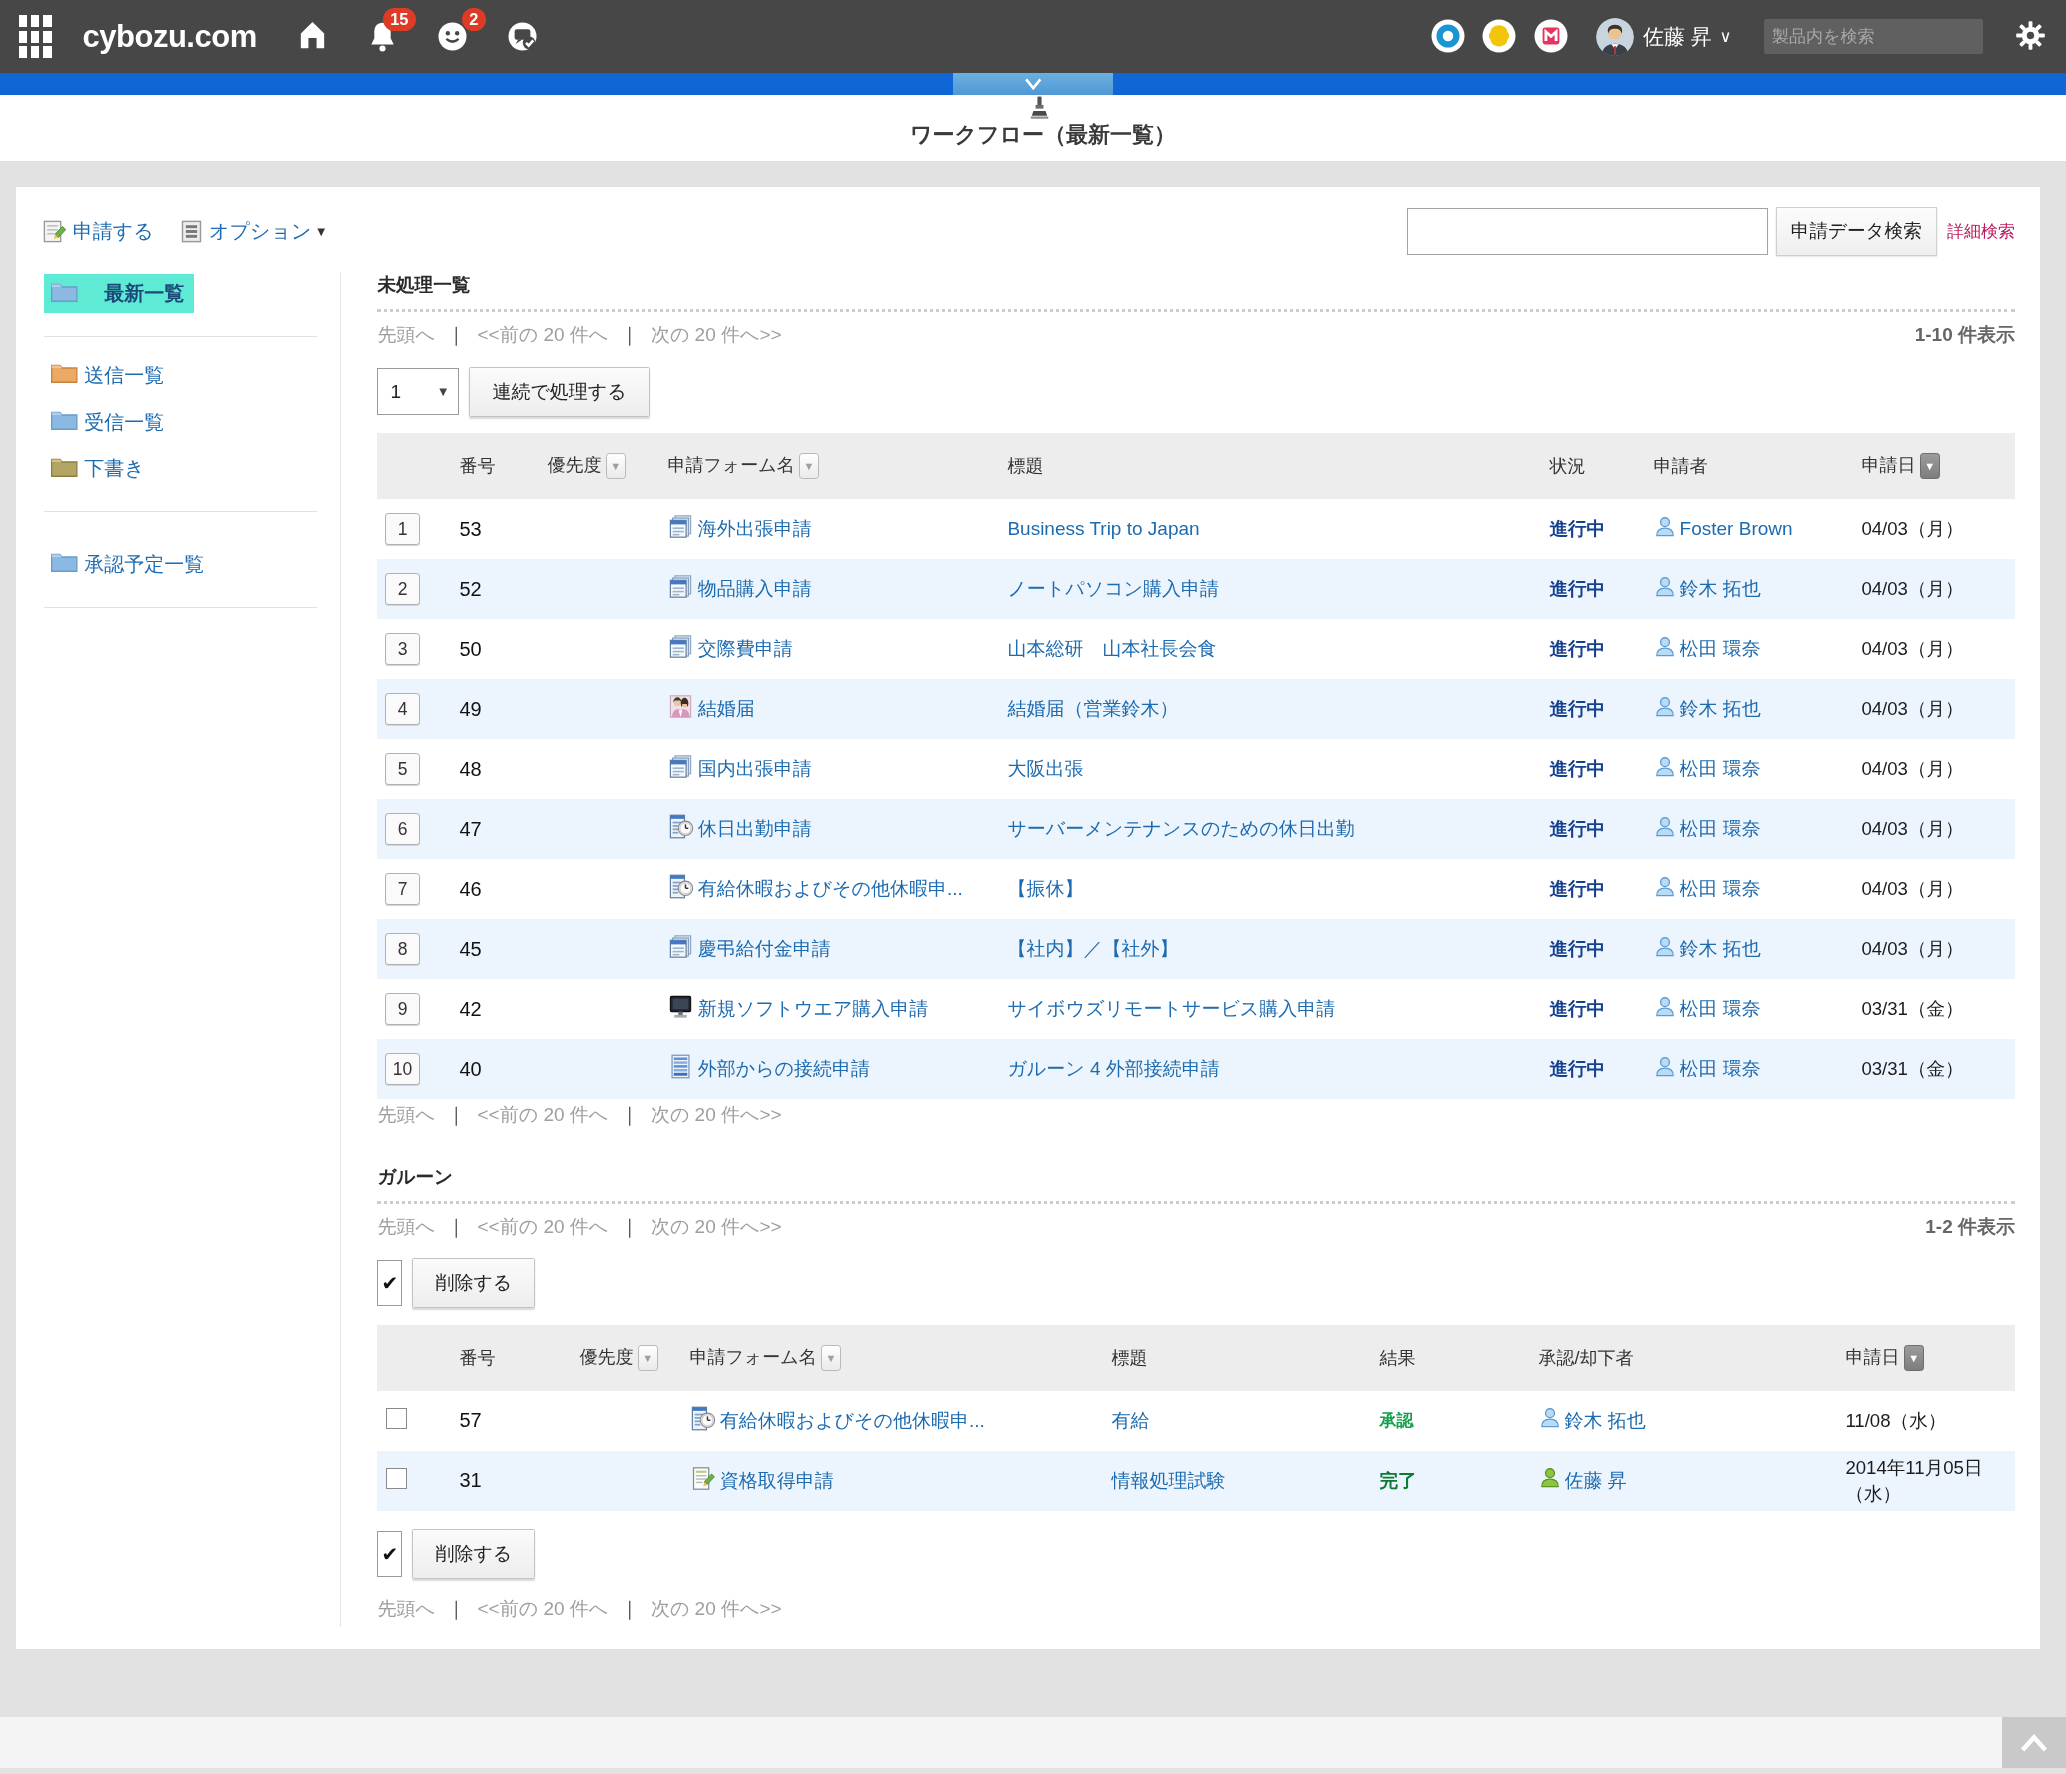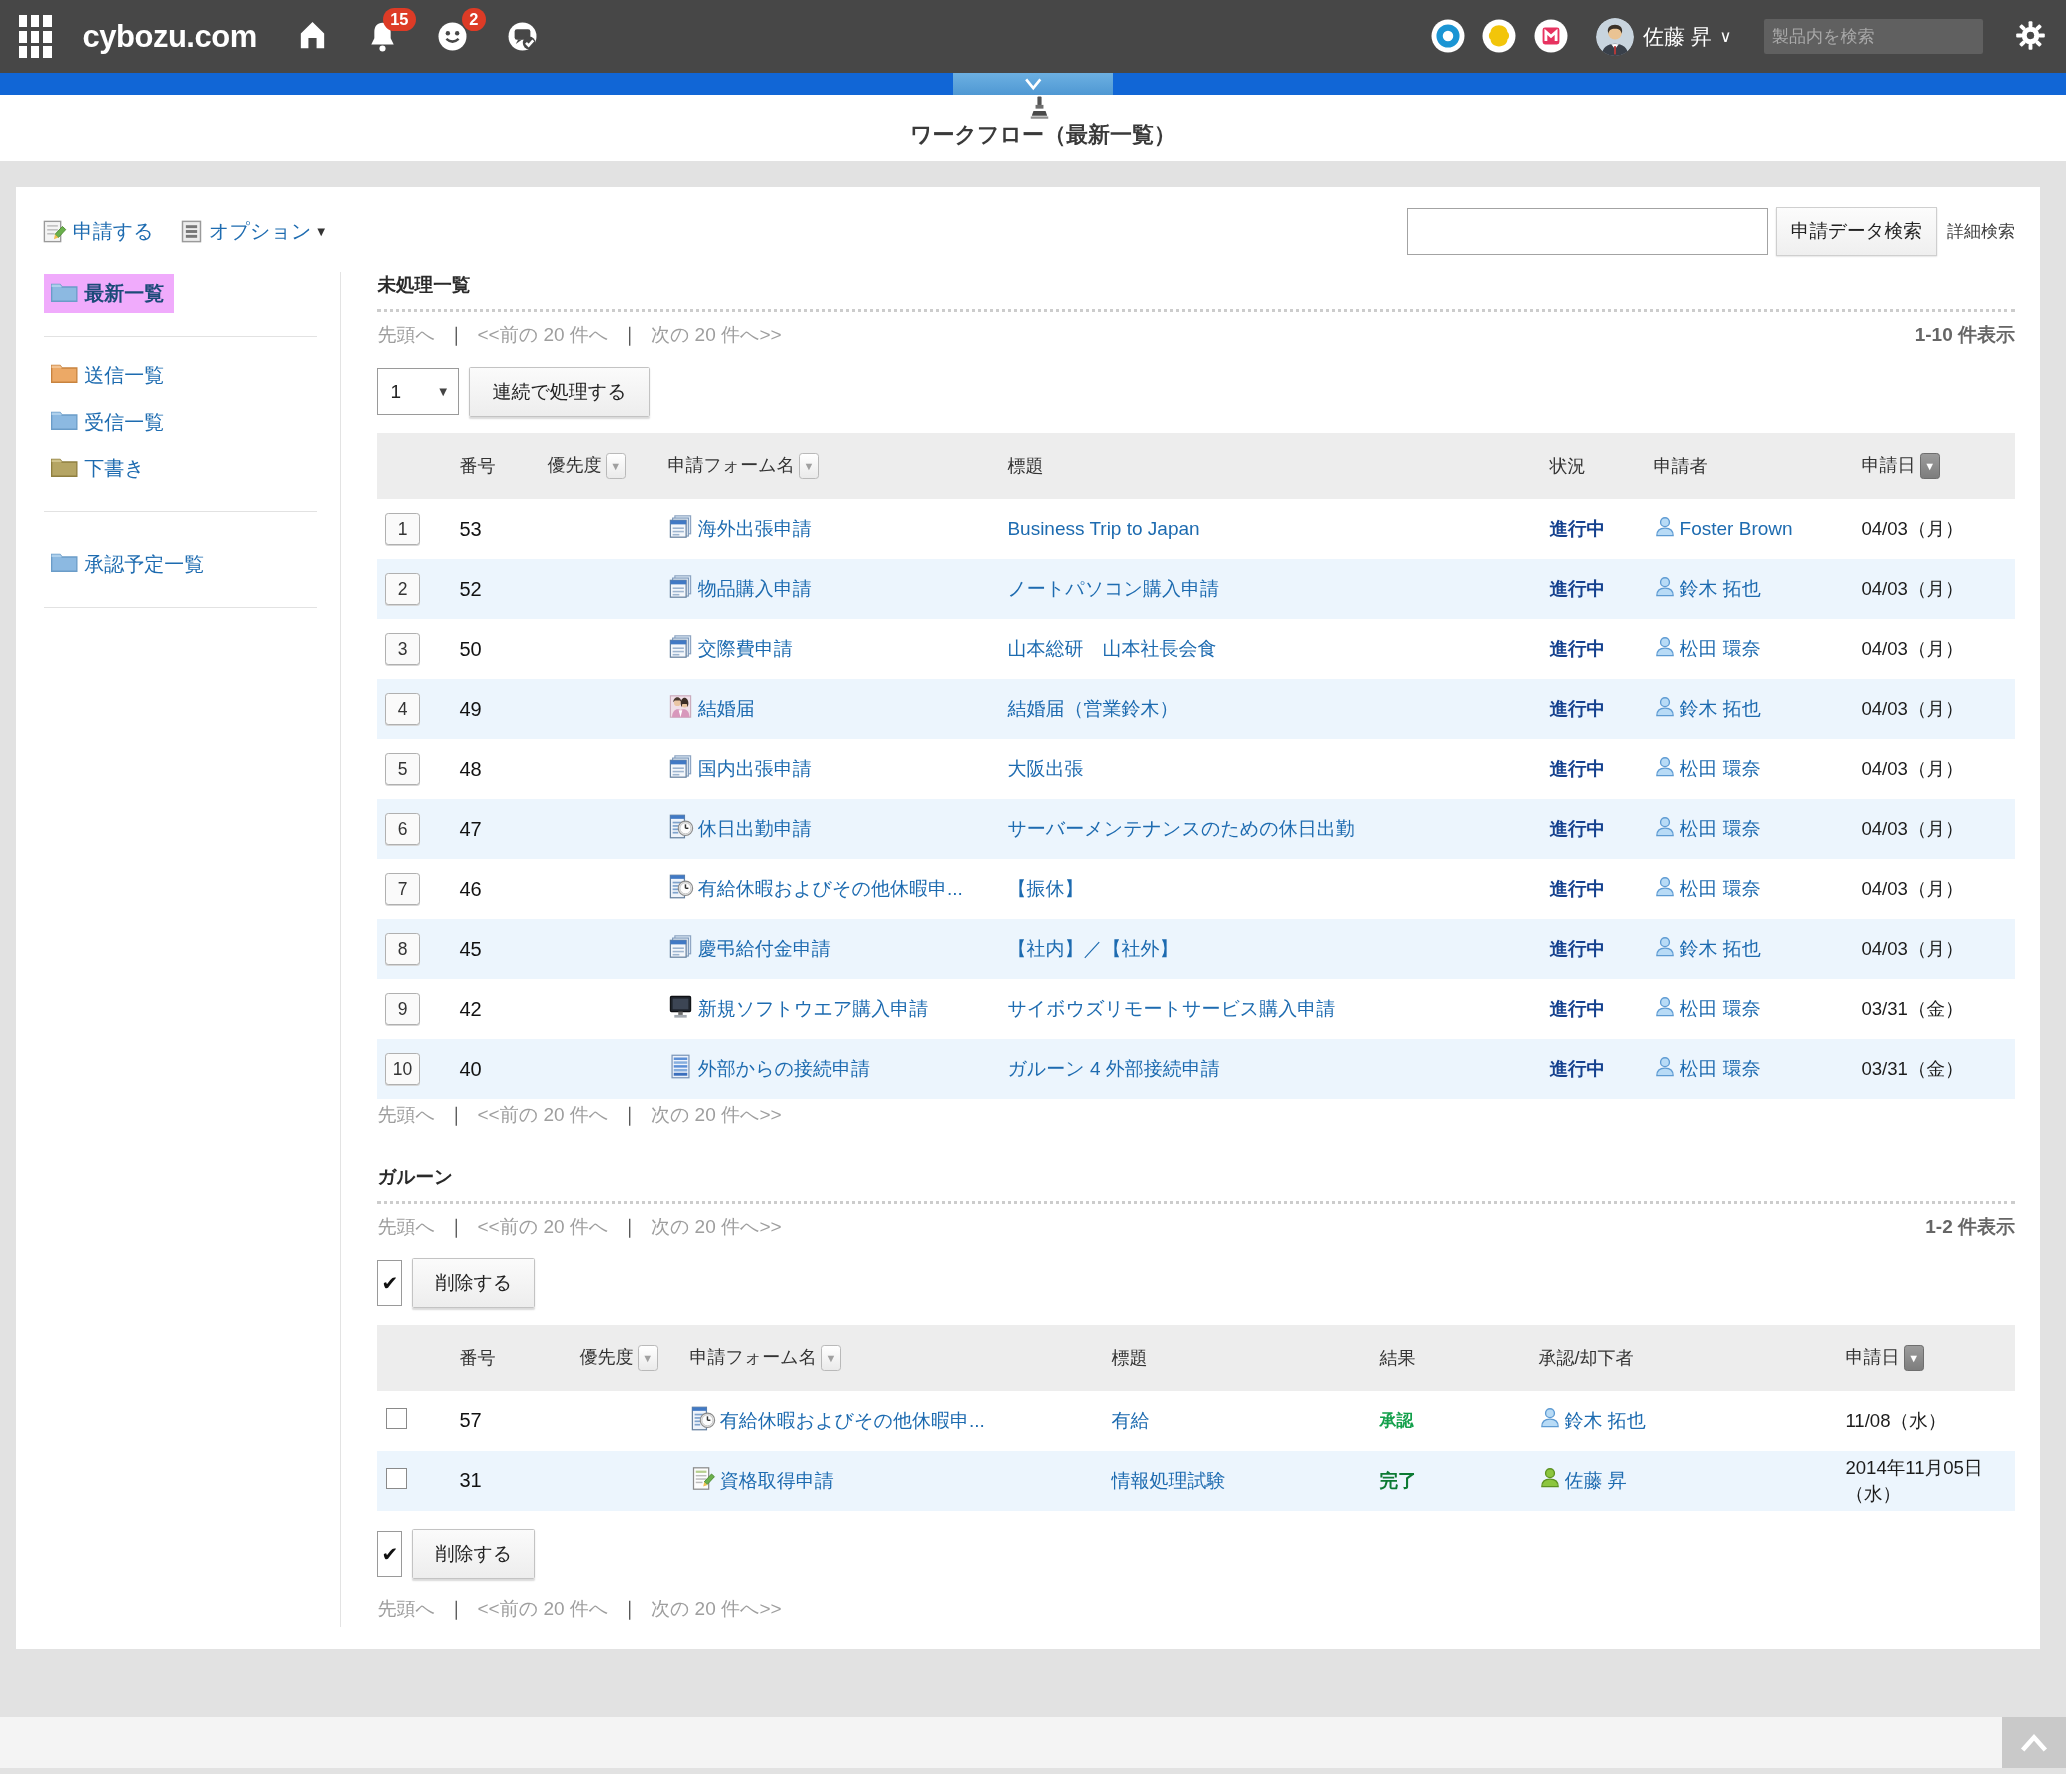--- a/index.html
+++ b/index.html
@@ -48,29 +48,29 @@
   .alink { color:#1d6bb0; font-size:20px; display:inline-flex; align-items:center; }
   .alink svg { width:27px; height:27px; margin-right:4.4px; }
   .optcaret { color:#333; font-size:13px; margin-left:3.3px; }
   .gap40 { width:24px; }
   .cardbar-right { margin-left:auto; display:flex; align-items:center; }
   .sinput { width:361px; height:47px; border:1.6px solid #a3a3a3; font-size:18.6px; padding:0 8.8px;
     font-family:inherit; outline:none; }
   .sbtn { height:49px; margin-left:7.7px; padding:0 14.2px; font-size:18.6px; color:#222;
     background:linear-gradient(#fcfcfc,#efefef); border:1.6px solid #cfcfcf; box-shadow:0 1.1px 1.6px rgba(0,0,0,.18);
     font-family:inherit; cursor:pointer; }
-  .advlink { color:#404040; font-size:17px; margin-left:10px; }
+  .advlink { color:#be185d; font-size:17px; margin-left:10px; }
 
   .cardbody { display:flex; }
   
   .sbar { width:300px; flex:0 0 300px; border-right:1.1px solid #e3e3e3; padding:2.2px 5.5px 0 2.2px; }
   .sb-item { display:inline-flex; align-items:center; font-size:20px; color:#1d6bb0;
     padding:5.5px 10px 5.5px 6.6px; margin-bottom:7.7px; cursor:pointer; }
   .sb-item svg { width:28.5px; height:23px; margin-right:5.5px; }
-  .sb-item.sel { background:#f0abfc; color:#1b4a78; font-weight:bold; }
+  .sb-item.sel { background:#5eead4; color:#1b4a78; font-weight:bold;gap:20px; }
   .sb-div { border-top:1.1px solid #e2e2e2; margin:15.3px 0 18.6px 0; width:94%; }
   .mt-extra { margin-top:14.2px; }
 
   
   .main { flex:1; padding-left:36px; }
   .sect-h { font-size:18.6px; font-weight:bold; color:#2a2a2a; }
   .dotted { border-top:3.3px dotted #cccccc; margin:11px 0 10px 0; }
   .pagrow { display:flex; align-items:center; font-size:19px; color:#9e9e9e; margin:3.3px 0 5.5px 0; }
   .pagrow .sep { color:#3a3a3a; padding:0 12px; }
   .cnt { margin-left:auto; font-weight:bold; color:#666; }

